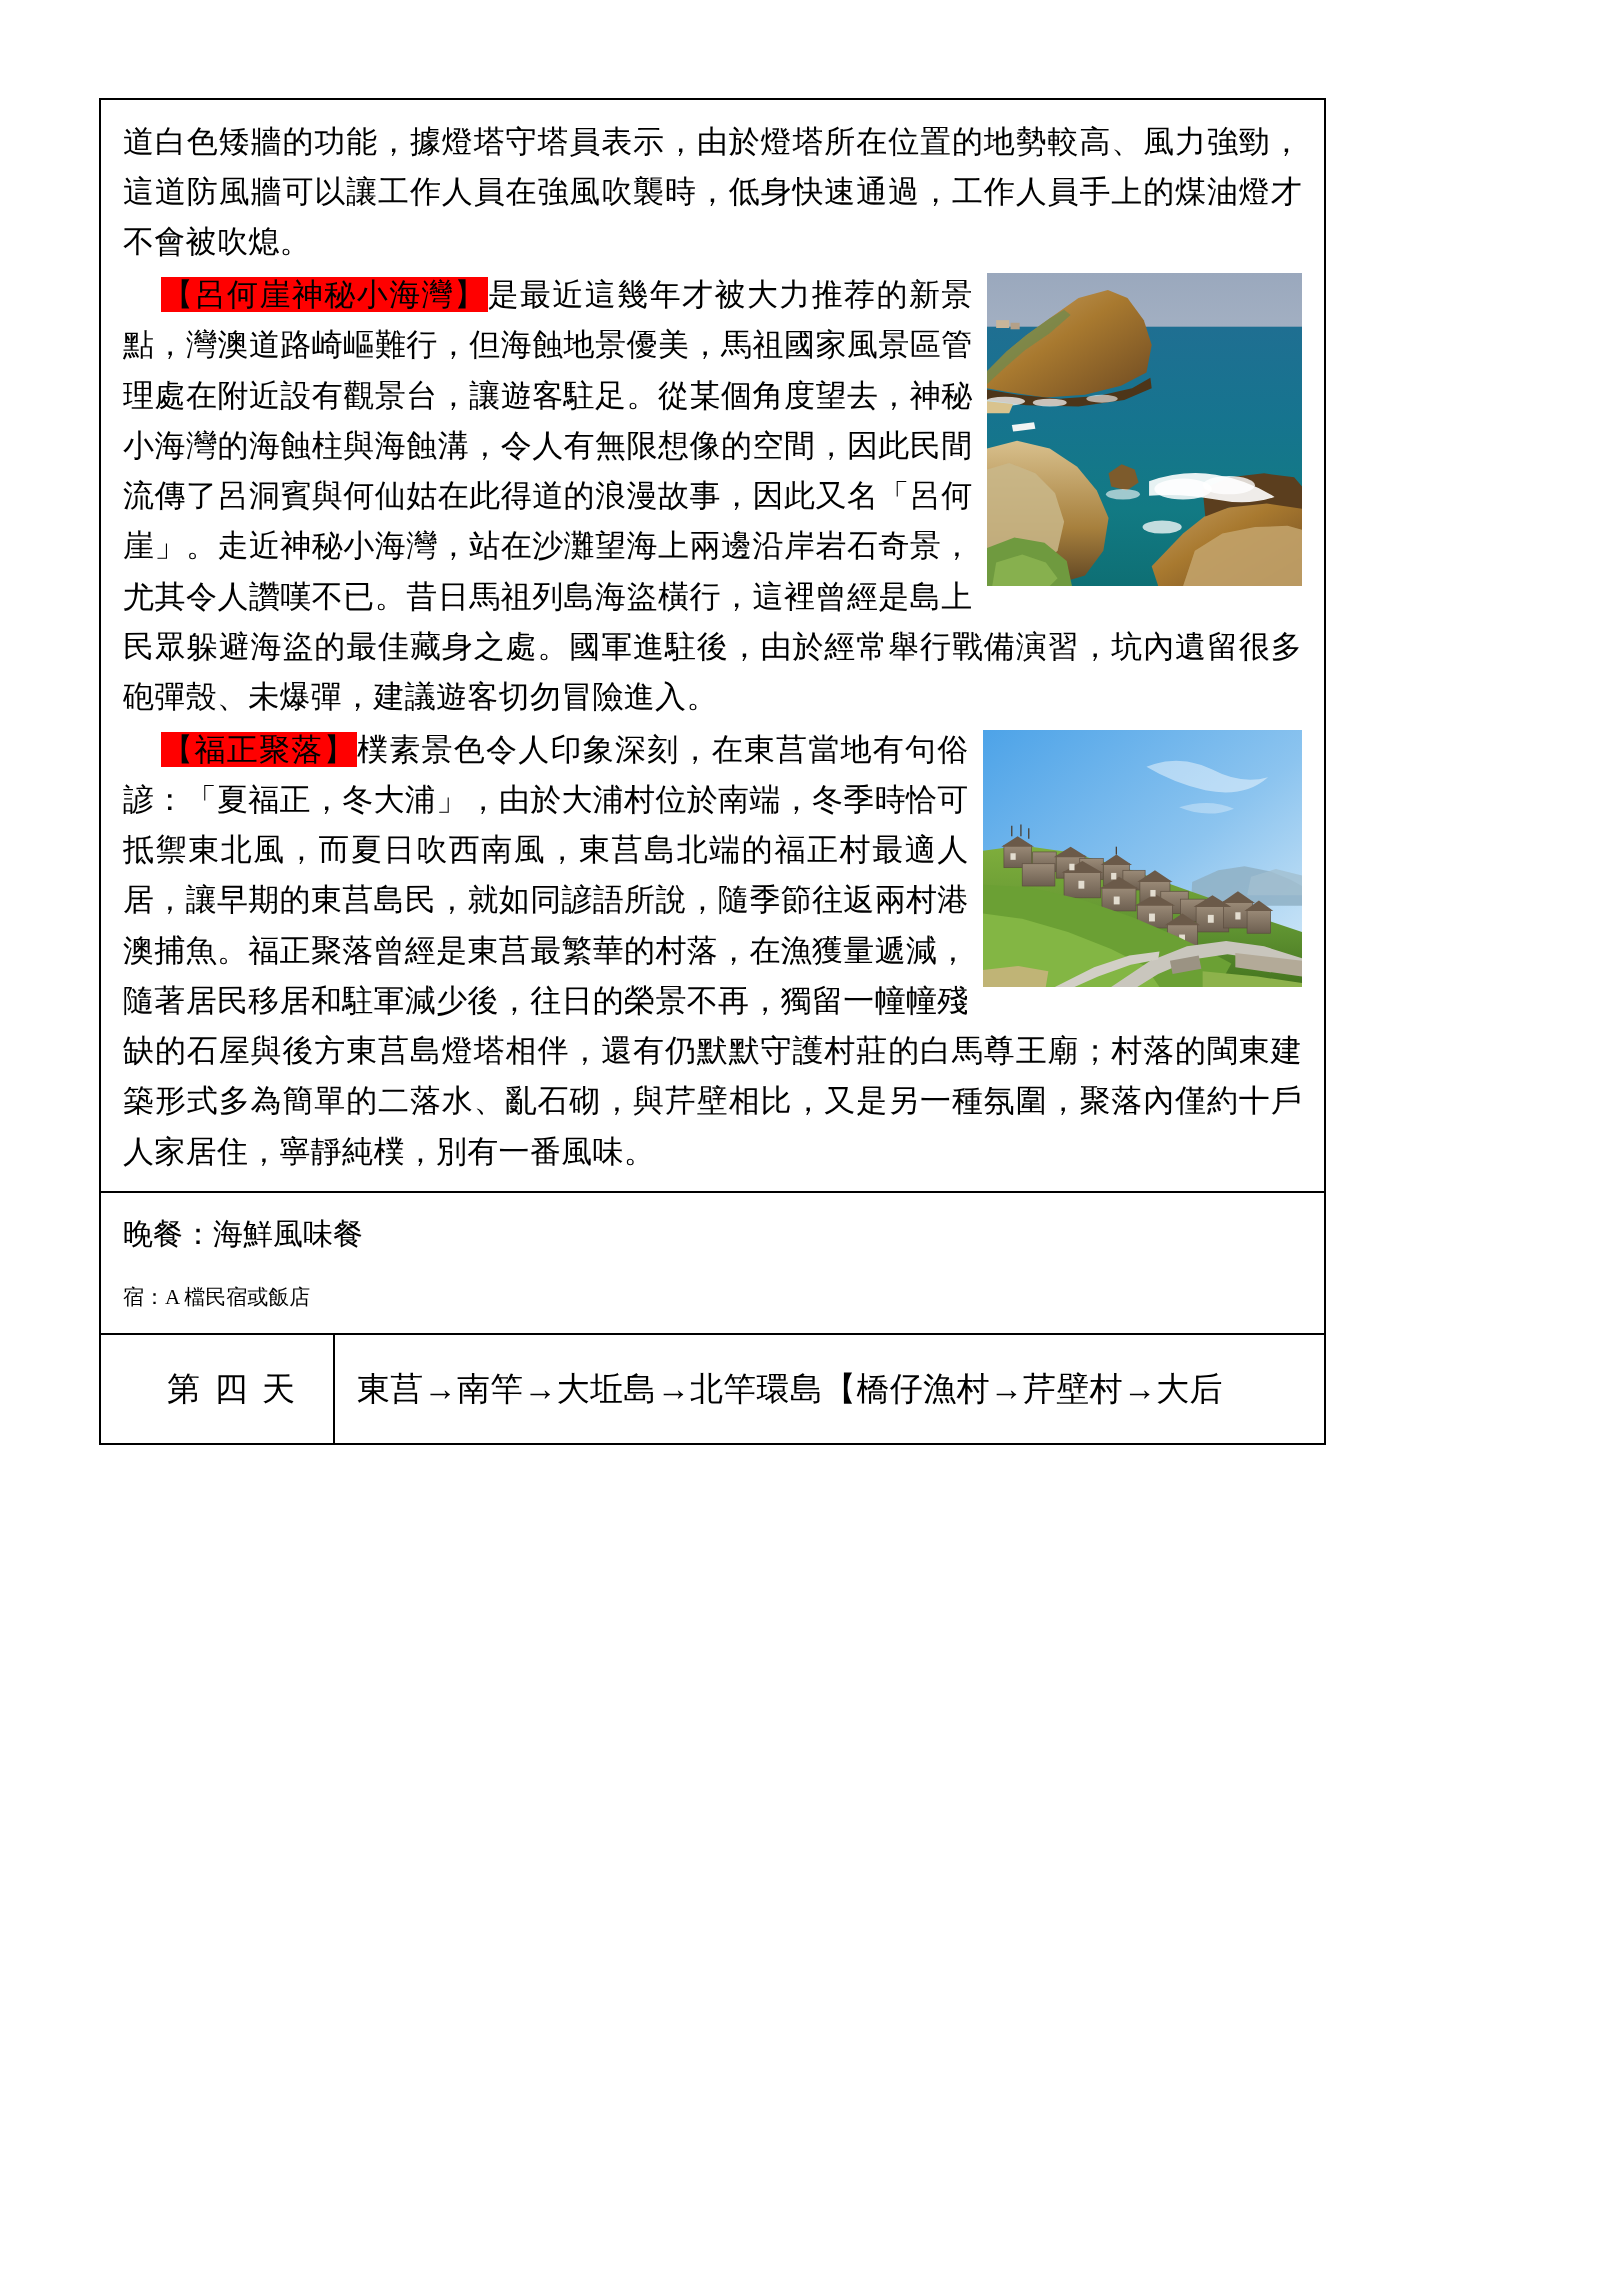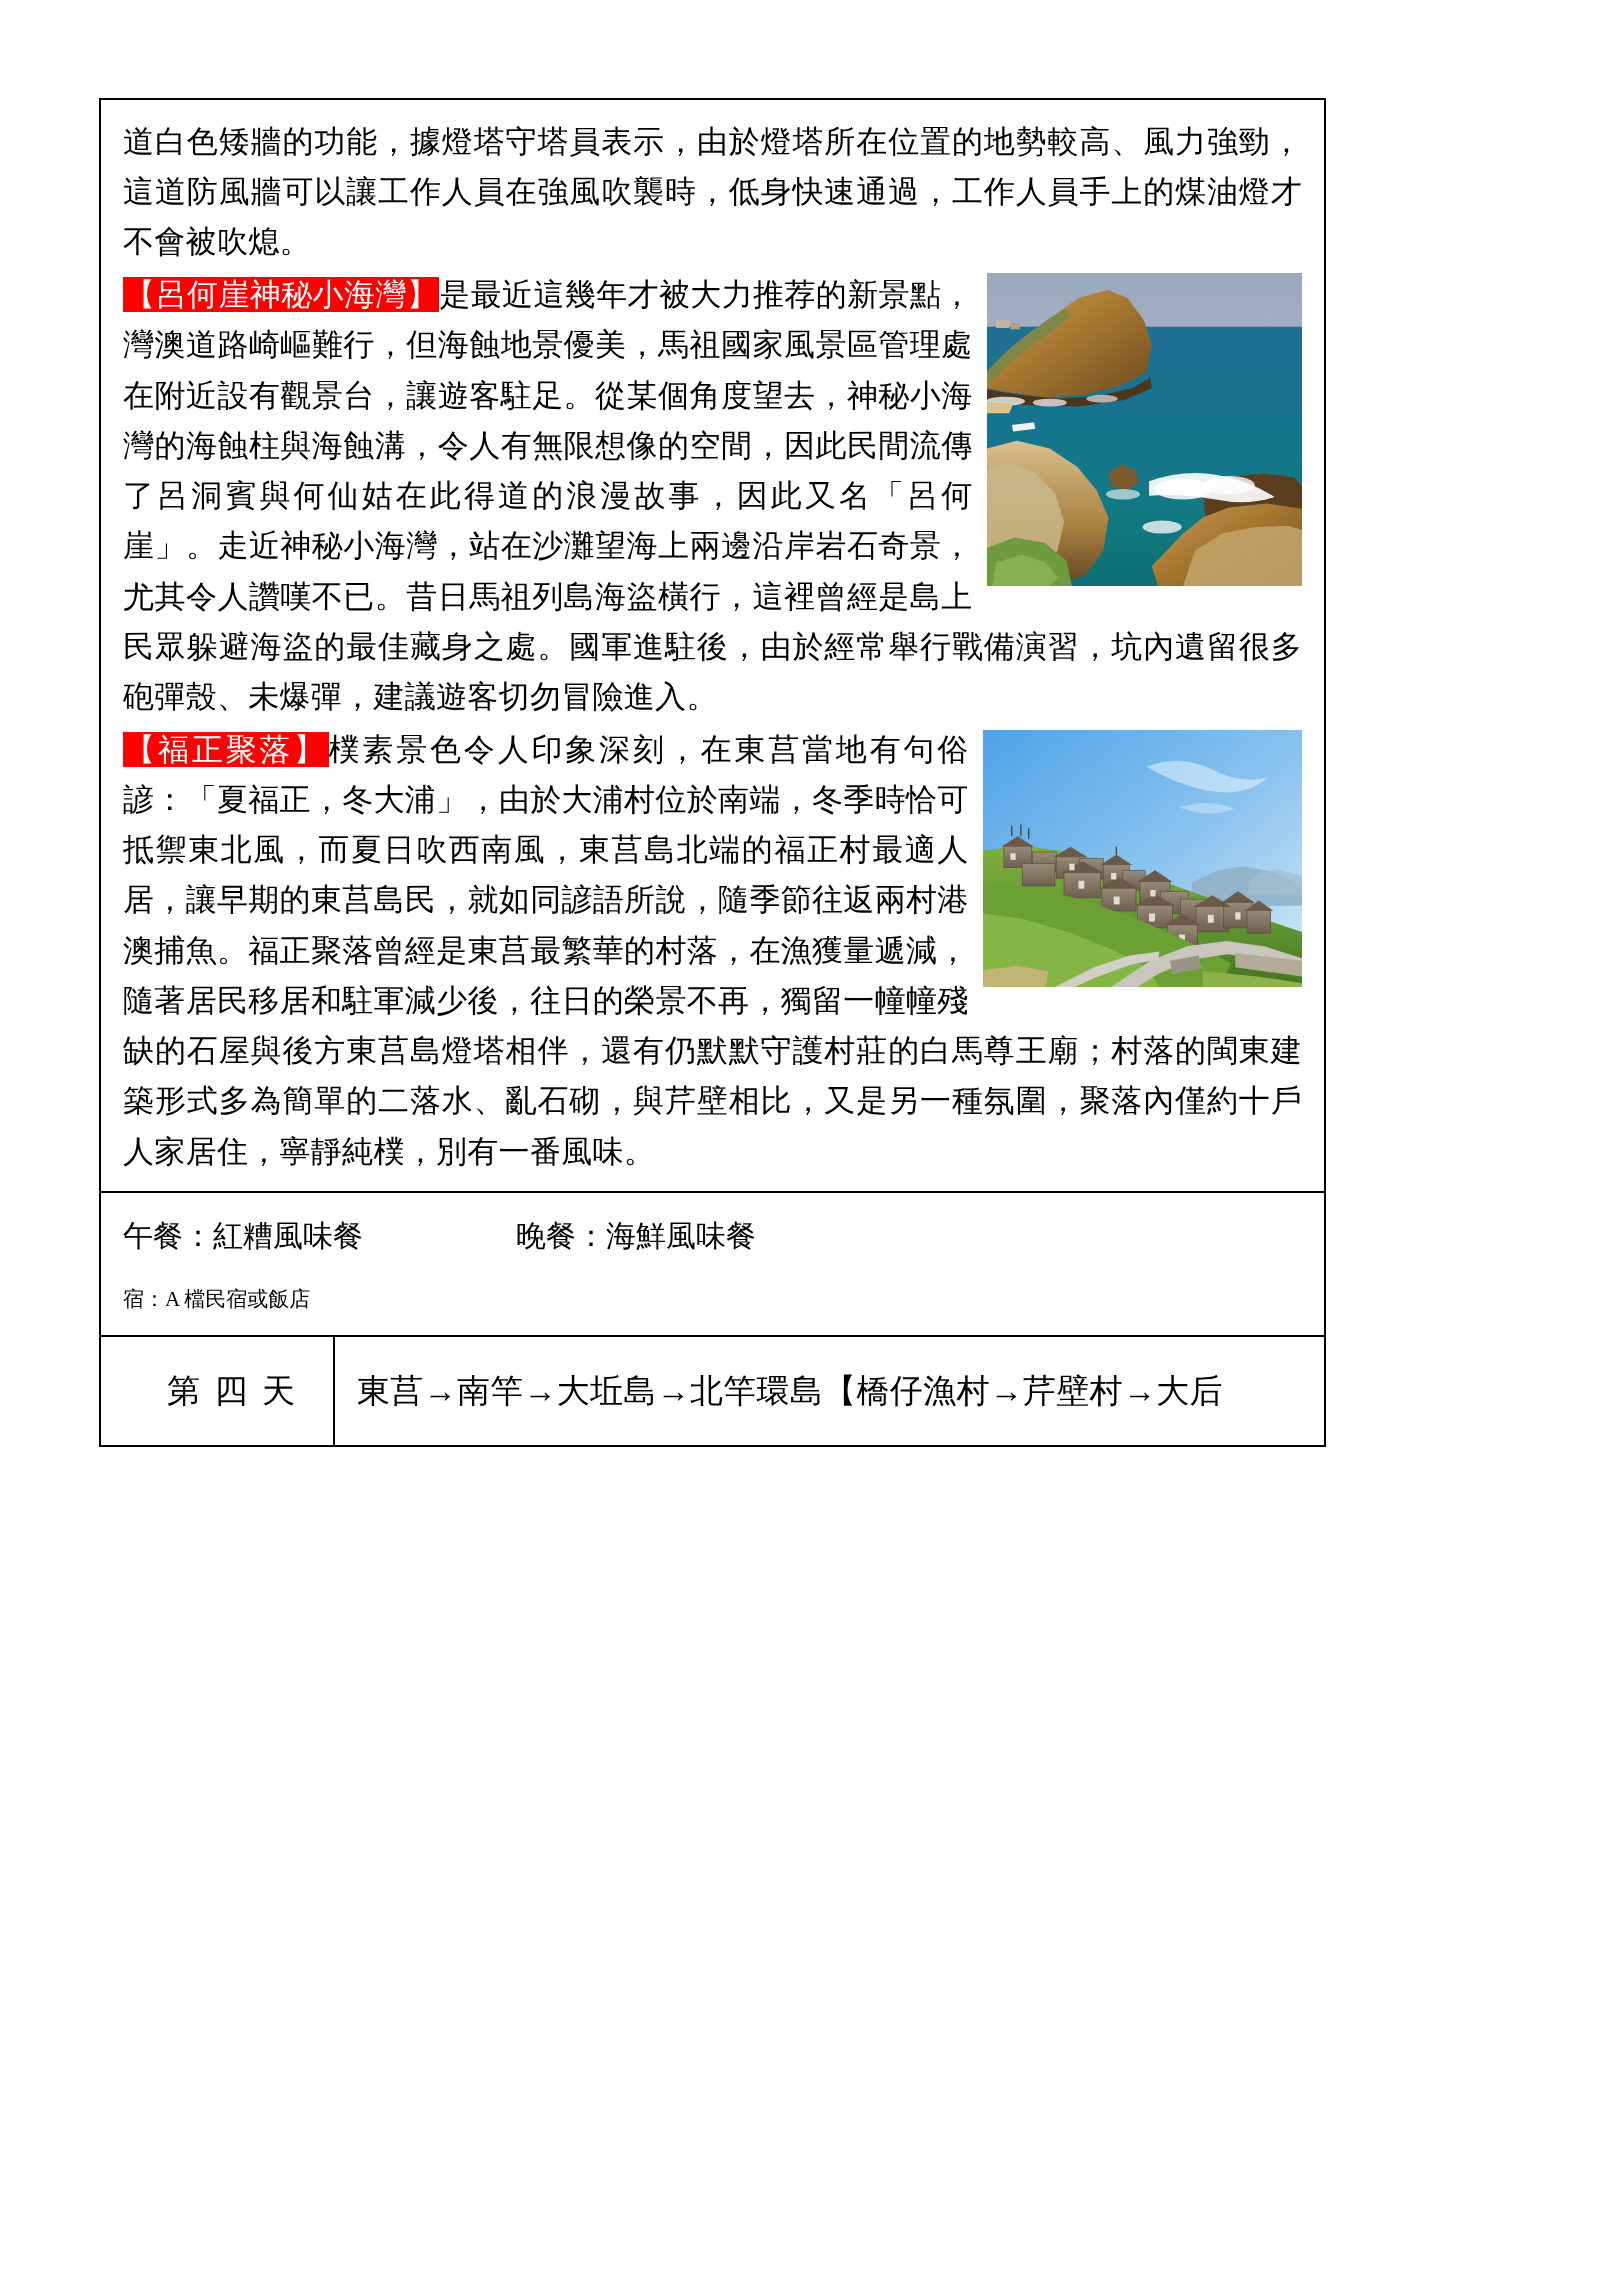--- a/index.html
+++ b/index.html
@@ -91,23 +91,24 @@
     text-justify: inter-character;
     margin: 0 0 0 0;
   }
 
   .para {
     margin: 0 0 2.6px 0;
   }
 
   .highlight {
     background: #ff0000;
-    color: #ffffff;
+    color: #000000;
     padding: 0 1.3px;
     font-weight: normal;
+    margin-left: 38px;
   }
 
   
   .fig {
     float: right;
     margin: 0 0 3.9px 14.4px;
     line-height: 0;
     overflow: hidden;
     background: #cfd6dc;
   }
@@ -330,21 +331,20 @@
 
       <p class="ptext para">
         <span class="highlight">【福正聚落】</span><span>樸素景色令人印象深刻，在東莒當地有句俗諺：「夏福正，冬大浦」，由於大浦村位於南端，冬季時恰可抵禦東北風，而夏日吹西南風，東莒島北端的福正村最適人居，讓早期的東莒島民，就如同諺語所說，隨季節往返兩村港澳捕魚。福正聚落曾經是東莒最繁華的村落，在漁獲量遞減，隨著居民移居和駐軍減少後，往日的榮景不再，獨留一幢幢殘缺的石屋與後方東莒島燈塔相伴，還有仍默默守護村莊的白馬尊王廟；村落的閩東建築形式多為簡單的二落水、亂石砌，與芹壁相比，又是另一種氛圍，聚落內僅約十戶人家居住，寧靜純樸，別有一番風味。</span>
       </p>
 
 
     </div>
 
     <div class="row row-meals">
       <div class="meal-line">
-        <span class="meal-lunch">午餐：紅糟風味餐</span>
         <span class="meal-dinner">晚餐：海鮮風味餐</span>
       </div>
       <div class="stay-line">宿：A 檔民宿或飯店</div>
     </div>
 
     <div class="row row-day">
       <div class="day-label-cell">
         <span class="day-label">第四天</span>
       </div>
       <div class="day-route-cell">

